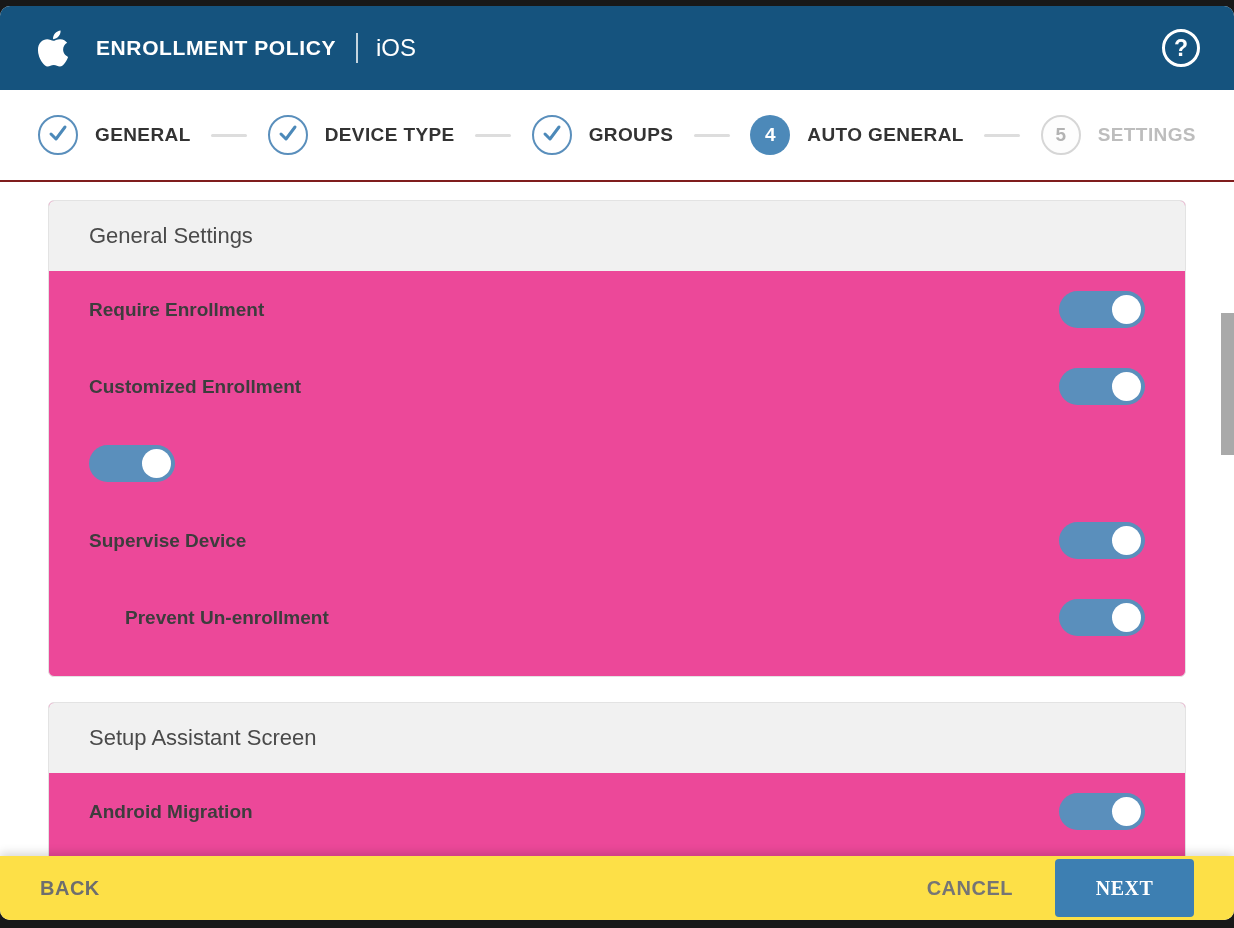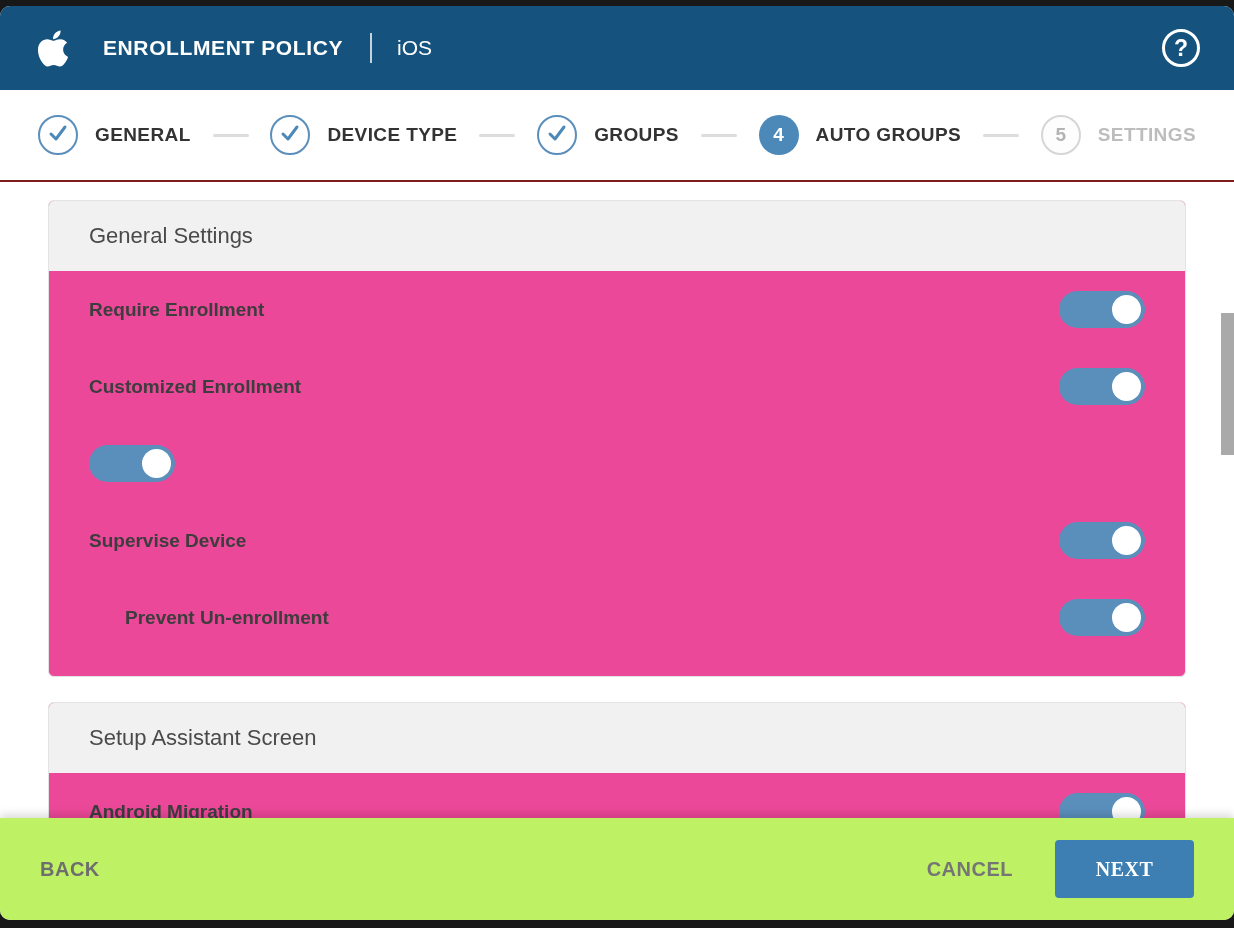--- a/index.html
+++ b/index.html
@@ -19,36 +19,35 @@
     overflow: hidden;
   }
 
   
   .app-header {
     height: 84px;
     background: #15537E;
     display: flex;
     align-items: center;
     padding: 0 34px 0 36px;
-    gap: 7px;
   }
   .apple-logo svg { display: block; }
   .app-title {
     color: #ffffff;
     font-size: 21px;
     font-weight: bold;
     letter-spacing: 0.6px;
     margin-left: 26px;
   }
   .title-sep {
     width: 2px; height: 30px;
     background: rgba(255,255,255,0.75);
     margin: 0 18px 0 20px;
   }
-  .app-platform { color: #ffffff; font-size: 21px; font-weight: 500; text-align: center; }
+  .app-platform { color: #ffffff; font-size: 24px; font-weight: 500; text-align: center; }
   .header-spacer { flex: 1; }
   .help-btn {
     width: 38px; height: 38px;
     border: 3px solid #ffffff;
     border-radius: 50%;
     color: #ffffff;
     font-size: 23px;
     font-weight: bold;
     display: flex; align-items: center; justify-content: center;
     cursor: pointer;
@@ -140,22 +139,22 @@
     width: 29px; height: 29px;
     border-radius: 50%;
     background: #ffffff;
   }
   .toggle.on .knob { right: 4px; }
 
   
   .footer {
     position: absolute;
     left: 0; right: 0; bottom: 0;
-    height: 102px;
-    background: #bef264;
+    height: 64px;
+    background: #fde047;
     box-shadow: 0 -3px 9px rgba(0,0,0,0.16);
     display: flex;
     align-items: center;
     padding: 0 40px;
     z-index: 10;
   }
   .btn-text {
     font-size: 20px;
     font-weight: bold;
     color: #6e6e6e;
@@ -239,21 +238,21 @@
               <path d="M5 13 L10 18 L19 6" fill="none" stroke="#4C89B9" stroke-width="3" stroke-linecap="round" stroke-linejoin="round"></path>
             </svg>
         </span>
       </span>
       <span class="step-label">GROUPS</span>
     </div>
     <span class="step-connector"></span>
 
     <div class="step active">
       <span class="step-circle">4</span>
-      <span class="step-label">AUTO GROUPS</span>
+      <span class="step-label">AUTO GENERAL</span>
     </div>
     <span class="step-connector"></span>
 
     <div class="step upcoming">
       <span class="step-circle">5</span>
       <span class="step-label">SETTINGS</span>
     </div>
 
   </div>
 

